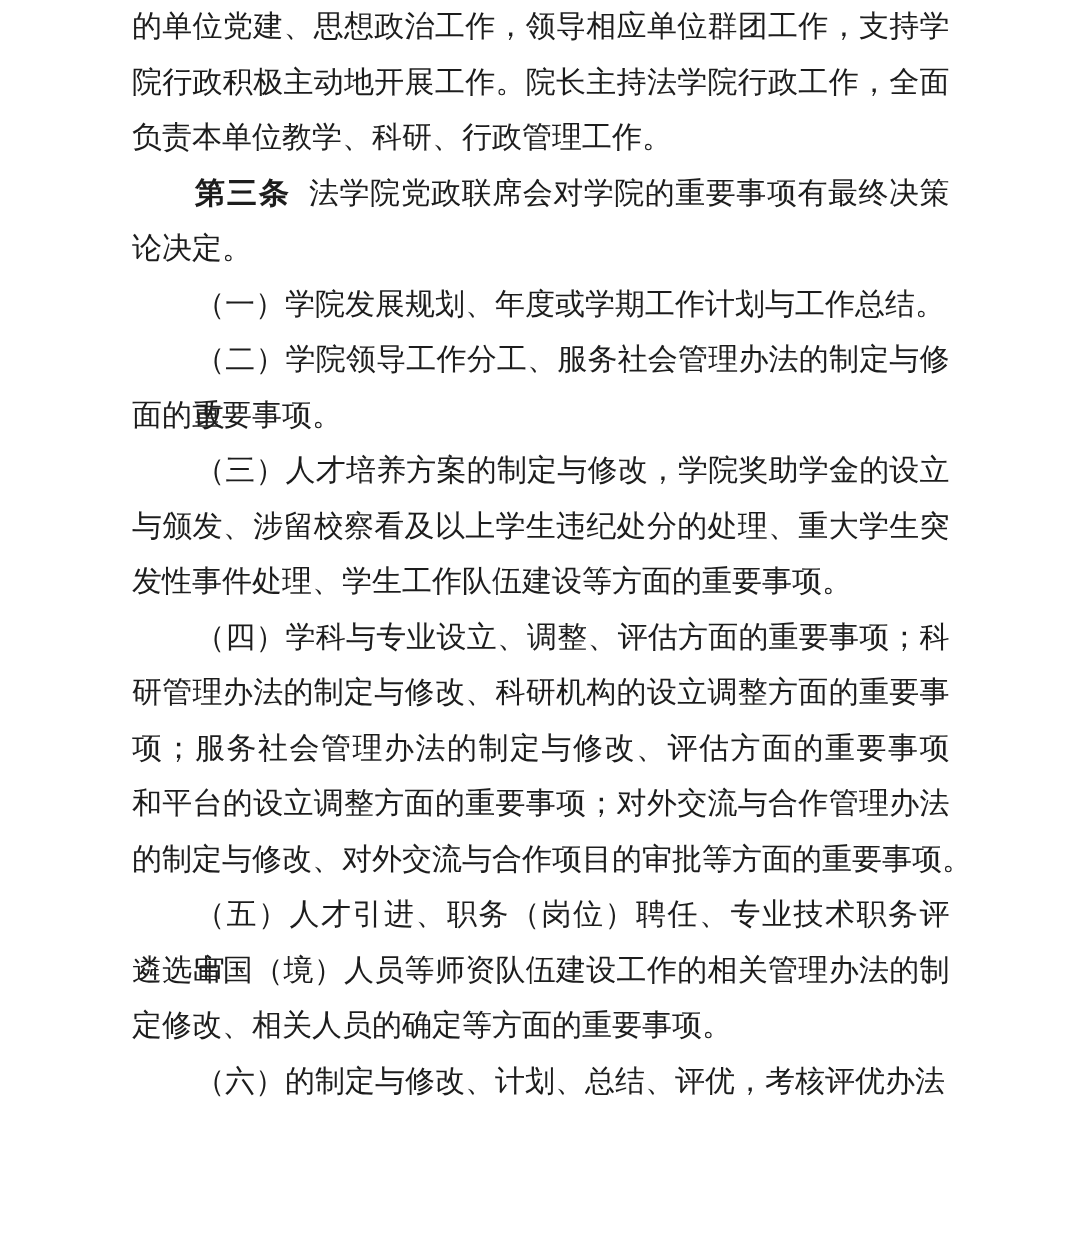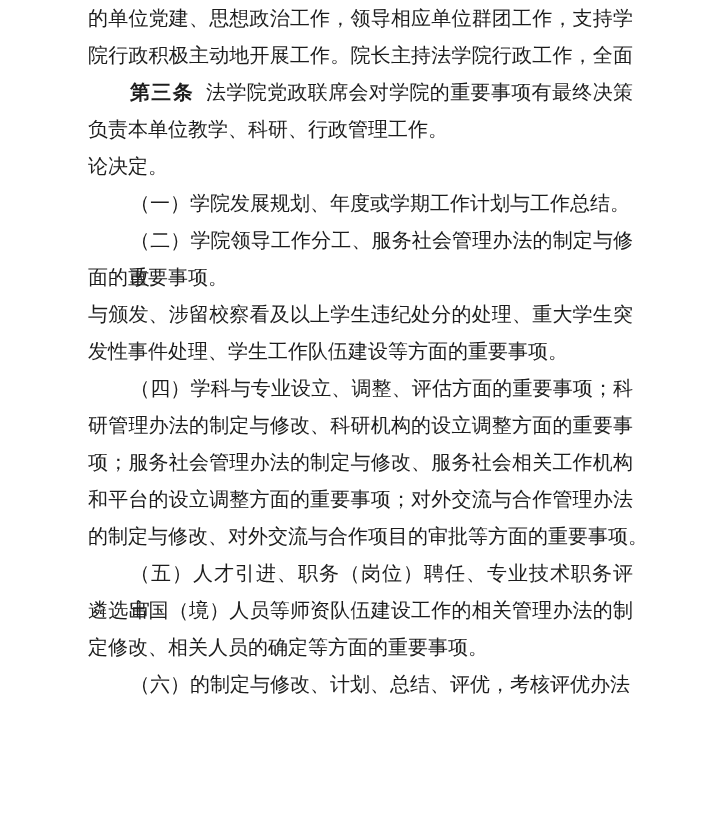--- a/index.html
+++ b/index.html
@@ -44,31 +44,32 @@
     letter-spacing: 1px;
   }
 </style>
 </head>
 <body>
 
 <div class="page">
   <div class="text-block" style="color: rgb(29, 29, 29);">
       <div class="line justify"><span class="run">的单位党建、思想政治工作，领导相应单位群团工作，支持学</span></div>
       <div class="line justify"><span class="run">院行政积极主动地开展工作。院长主持法学院行政工作，全面</span></div>
+      <div class="line"><span class="run">负责本单位教学、科研、行政管理工作。</span></div>
       <div class="line justify indent"><span class="run bold">第三条</span><span class="run">法学院党政联席会对学院的重要事项有最终决策</span></div>
-      <div class="line"><span class="run">负责本单位教学、科研、行政管理工作。</span></div>
       <div class="line"><span class="run">论决定。</span></div>
       <div class="line indent"><span class="run">（一）学院发展规划、年度或学期工作计划与工作总结。</span></div>
       <div class="line justify indent"><span class="run">（二）学院领导工作分工、服务社会管理办法的制定与修改</span></div>
       <div class="line"><span class="run">面的重要事项。</span></div>
+      <div class="line justify indent"><span class="run">（三）人才培养方案的制定与修改，学院奖助学金的设立</span></div>
       <div class="line justify"><span class="run">与颁发、涉留校察看及以上学生违纪处分的处理、重大学生突</span></div>
       <div class="line"><span class="run">发性事件处理、学生工作队伍建设等方面的重要事项。</span></div>
       <div class="line justify indent"><span class="run">（四）学科与专业设立、调整、评估方面的重要事项；科</span></div>
       <div class="line justify"><span class="run">研管理办法的制定与修改、科研机构的设立调整方面的重要事</span></div>
-      <div class="line justify"><span class="run">项；服务社会管理办法的制定与修改、服务社会相关工作机构</span></div>
+      <div class="line justify"><span class="run">项；服务社会管理办法的制定与修改、评估方面的重要事项</span></div>
       <div class="line justify"><span class="run">和平台的设立调整方面的重要事项；对外交流与合作管理办法</span></div>
       <div class="line"><span class="run">的制定与修改、对外交流与合作项目的审批等方面的重要事项。</span></div>
       <div class="line justify indent"><span class="run">（五）人才引进、职务（岗位）聘任、专业技术职务评审、</span></div>
       <div class="line justify"><span class="run">遴选出国（境）人员等师资队伍建设工作的相关管理办法的制</span></div>
       <div class="line"><span class="run">定修改、相关人员的确定等方面的重要事项。</span></div>
       <div class="line indent"><span class="run">（六）的制定与修改、计划、总结、评优，考核评优办法</span></div>
     </div>
 </div>
 
 </body></html>

